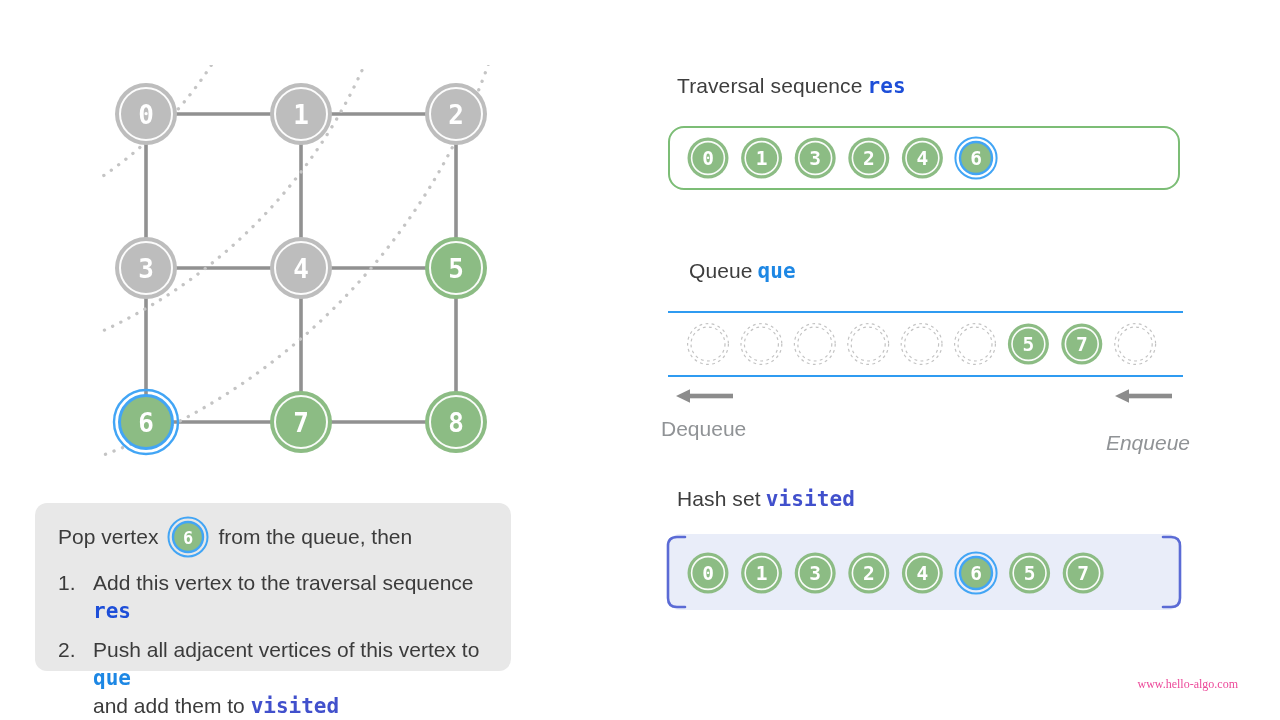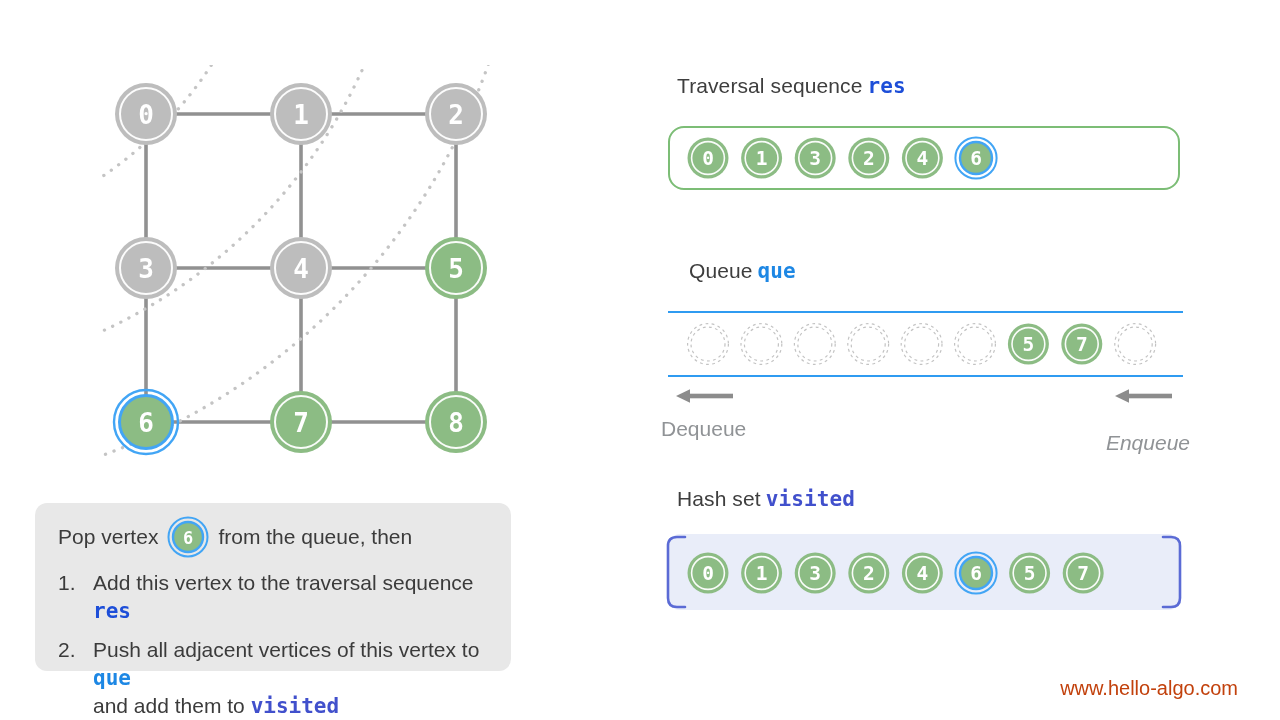--- a/index.html
+++ b/index.html
@@ -42,22 +42,22 @@
   .explain .item .cont { margin-left: 35px; line-height: 28px; }
   .explain .code { font-size: 21px; }
 
   
   .step-btn { position: absolute; left: 908px; top: 643px; width: 147px; height: 52px;
               border: 2px solid #c9c9c9; border-radius: 9px; background: #fafafa;
               display: flex; align-items: center; justify-content: center;
               font-family: "DejaVu Sans Mono", monospace; font-weight: bold;
               font-size: 24px; color: #76787a; letter-spacing: 1px; }
 
-  .watermark { position: absolute; right: 42px; top: 677px; font-family: Liberation Sans, sans-serif;
-               font-size: 20px; color: #c2410c; }
+  .watermark { position: absolute; right: 42px; top: 677px; font-family: Liberation Serif, serif;
+               font-size: 12px; color: #ec4899; }
 </style>
 </head>
 <body>
 
 <div class="canvas">
 
   <svg class="graph-svg" viewBox="100 65 395 400" id="graph">
       <line x1="146" y1="114" x2="301" y2="114" stroke="#919191" stroke-width="3.6"></line>
       <line x1="301" y1="114" x2="456" y2="114" stroke="#919191" stroke-width="3.6"></line>
       <line x1="146" y1="114" x2="146" y2="268" stroke="#919191" stroke-width="3.6"></line>

